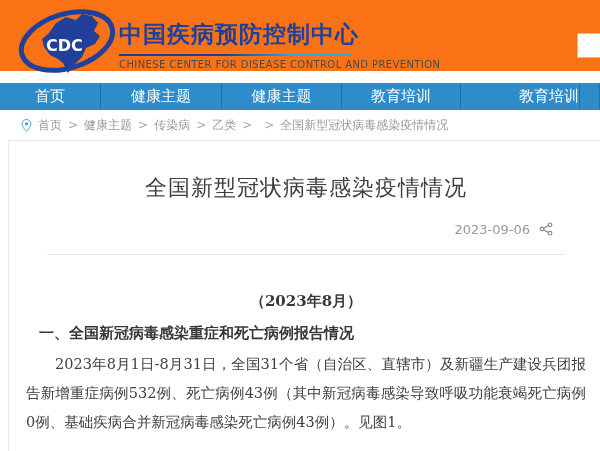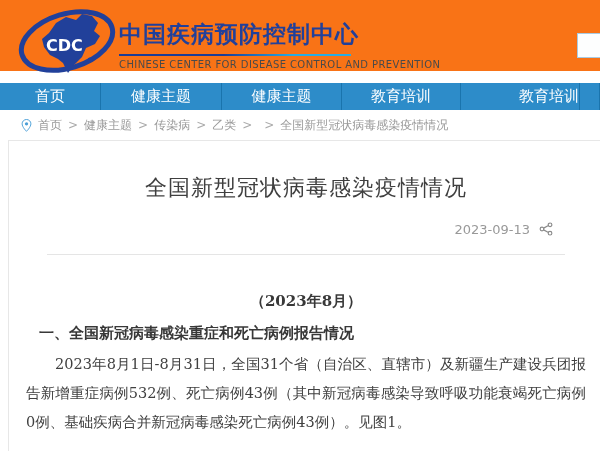--- a/index.html
+++ b/index.html
@@ -142,21 +142,21 @@
   <span class="crumb">乙类</span>
   <span class="crumb-sep">&gt;</span>
   <span class="crumb-sep">&gt;</span>
   <span class="crumb current">全国新型冠状病毒感染疫情情况</span>
 </div>
 
 <div class="card">
   <div class="article-title">全国新型冠状病毒感染疫情情况</div>
 
   <div class="date-row">
-    <span>2023-09-13</span>
+    <span>2023-09-06</span>
     <svg class="share-icon" viewBox="0 0 16 16">
       <circle cx="12.6" cy="3.2" r="2.1" fill="none" stroke="#8a8a8a" stroke-width="1.3"></circle>
       <circle cx="3.4" cy="8" r="2.1" fill="none" stroke="#8a8a8a" stroke-width="1.3"></circle>
       <circle cx="12.6" cy="12.8" r="2.1" fill="none" stroke="#8a8a8a" stroke-width="1.3"></circle>
       <line x1="5.3" y1="7" x2="10.8" y2="4.1" stroke="#8a8a8a" stroke-width="1.3"></line>
       <line x1="5.3" y1="9" x2="10.8" y2="11.9" stroke="#8a8a8a" stroke-width="1.3"></line>
     </svg>
   </div>
 
   <div class="divider"></div>

